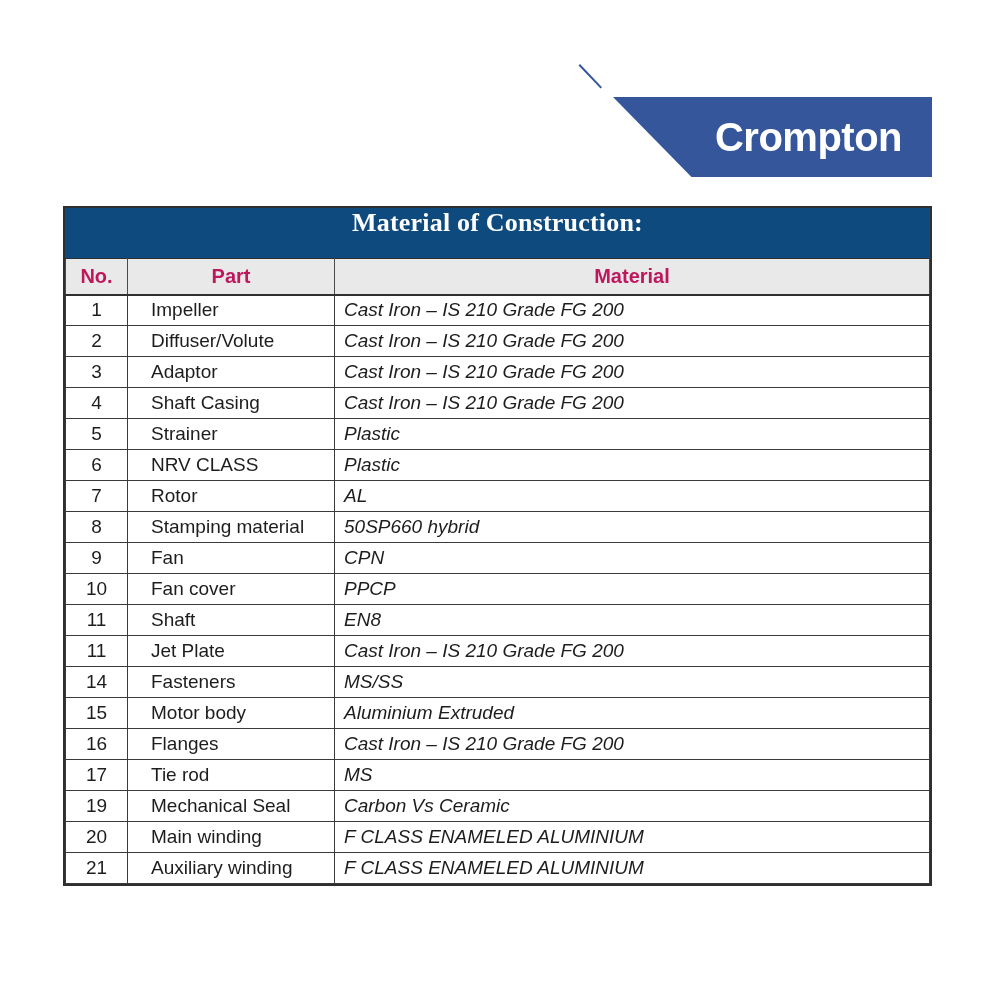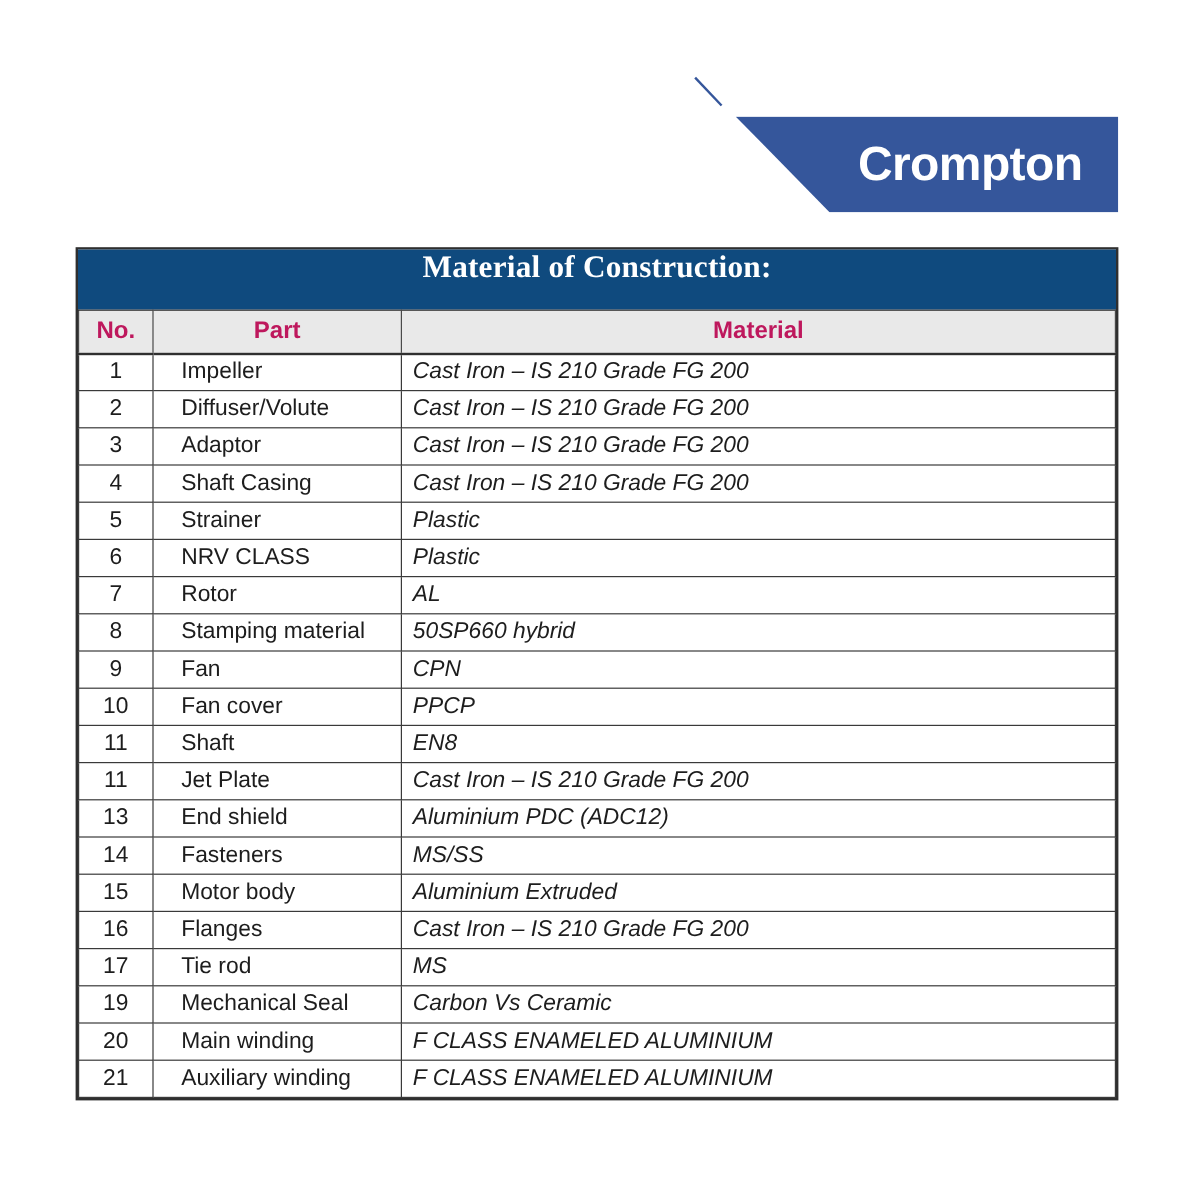--- a/index.html
+++ b/index.html
@@ -139,25 +139,20 @@
             <td>11</td>
             <td>Shaft</td>
             <td>EN8</td>
           </tr>
           <tr>
             <td>11</td>
             <td>Jet Plate</td>
             <td>Cast Iron – IS 210 Grade FG 200</td>
           </tr>
           <tr>
-            <td>13</td>
-            <td>End shield</td>
-            <td>Aluminium PDC (ADC12)</td>
-          </tr>
-          <tr>
             <td>14</td>
             <td>Fasteners</td>
             <td>MS/SS</td>
           </tr>
           <tr>
             <td>15</td>
             <td>Motor body</td>
             <td>Aluminium Extruded</td>
           </tr>
           <tr>

